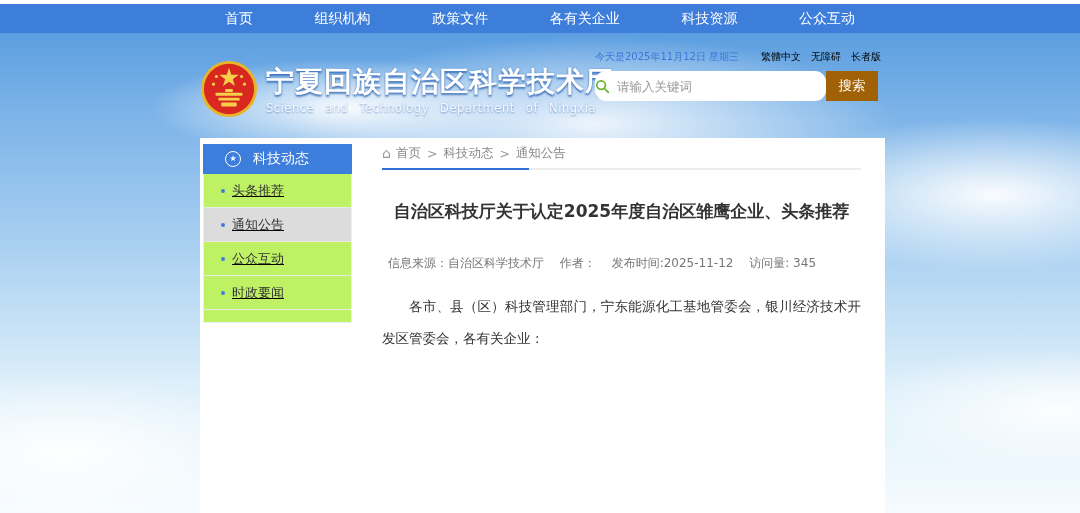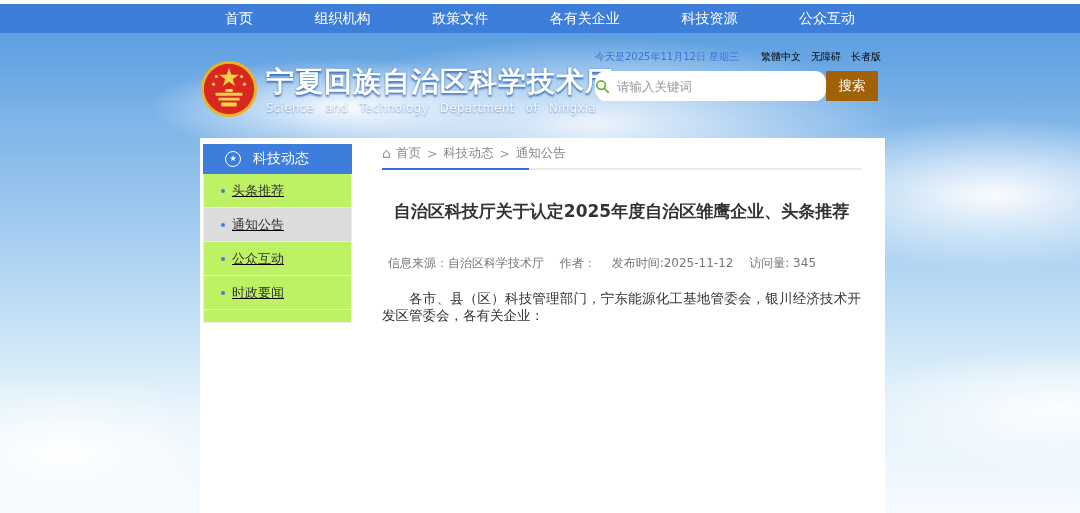--- a/index.html
+++ b/index.html
@@ -83,21 +83,21 @@
   .breadcrumb::after { content:""; position:absolute; left:0; bottom:-2px; width:147px; height:2px; background:#2f6fd6; }
   .breadcrumb .home-icon { color:#999; font-size:14px; margin-right:5px; }
   .breadcrumb a { color:#888; text-decoration:none; cursor:pointer; }
   .breadcrumb .sep { margin:0 6px; color:#999; }
 
   .article-title { margin-top:27px; text-align:center; font-size:17px; font-weight:bold; color:#333; line-height:28px; }
   .article-meta { margin-top:30px; font-size:12px; color:#767676; white-space:nowrap; }
   .article-meta span { margin:0 6px; }
   .article-body { margin-top:18px; }
   .article-body p {
-    font-size:13.5px; color:#333; line-height:17px; text-align:justify; text-indent:2em;
+    font-size:13.5px; color:#333; line-height:32px; text-align:justify; text-indent:2em;
   }
 </style>
 </head>
 <body>
 
 <div class="topstrip"></div>
 
 <nav class="topnav">
   <div class="topnav-inner">
     <a>首页</a>

